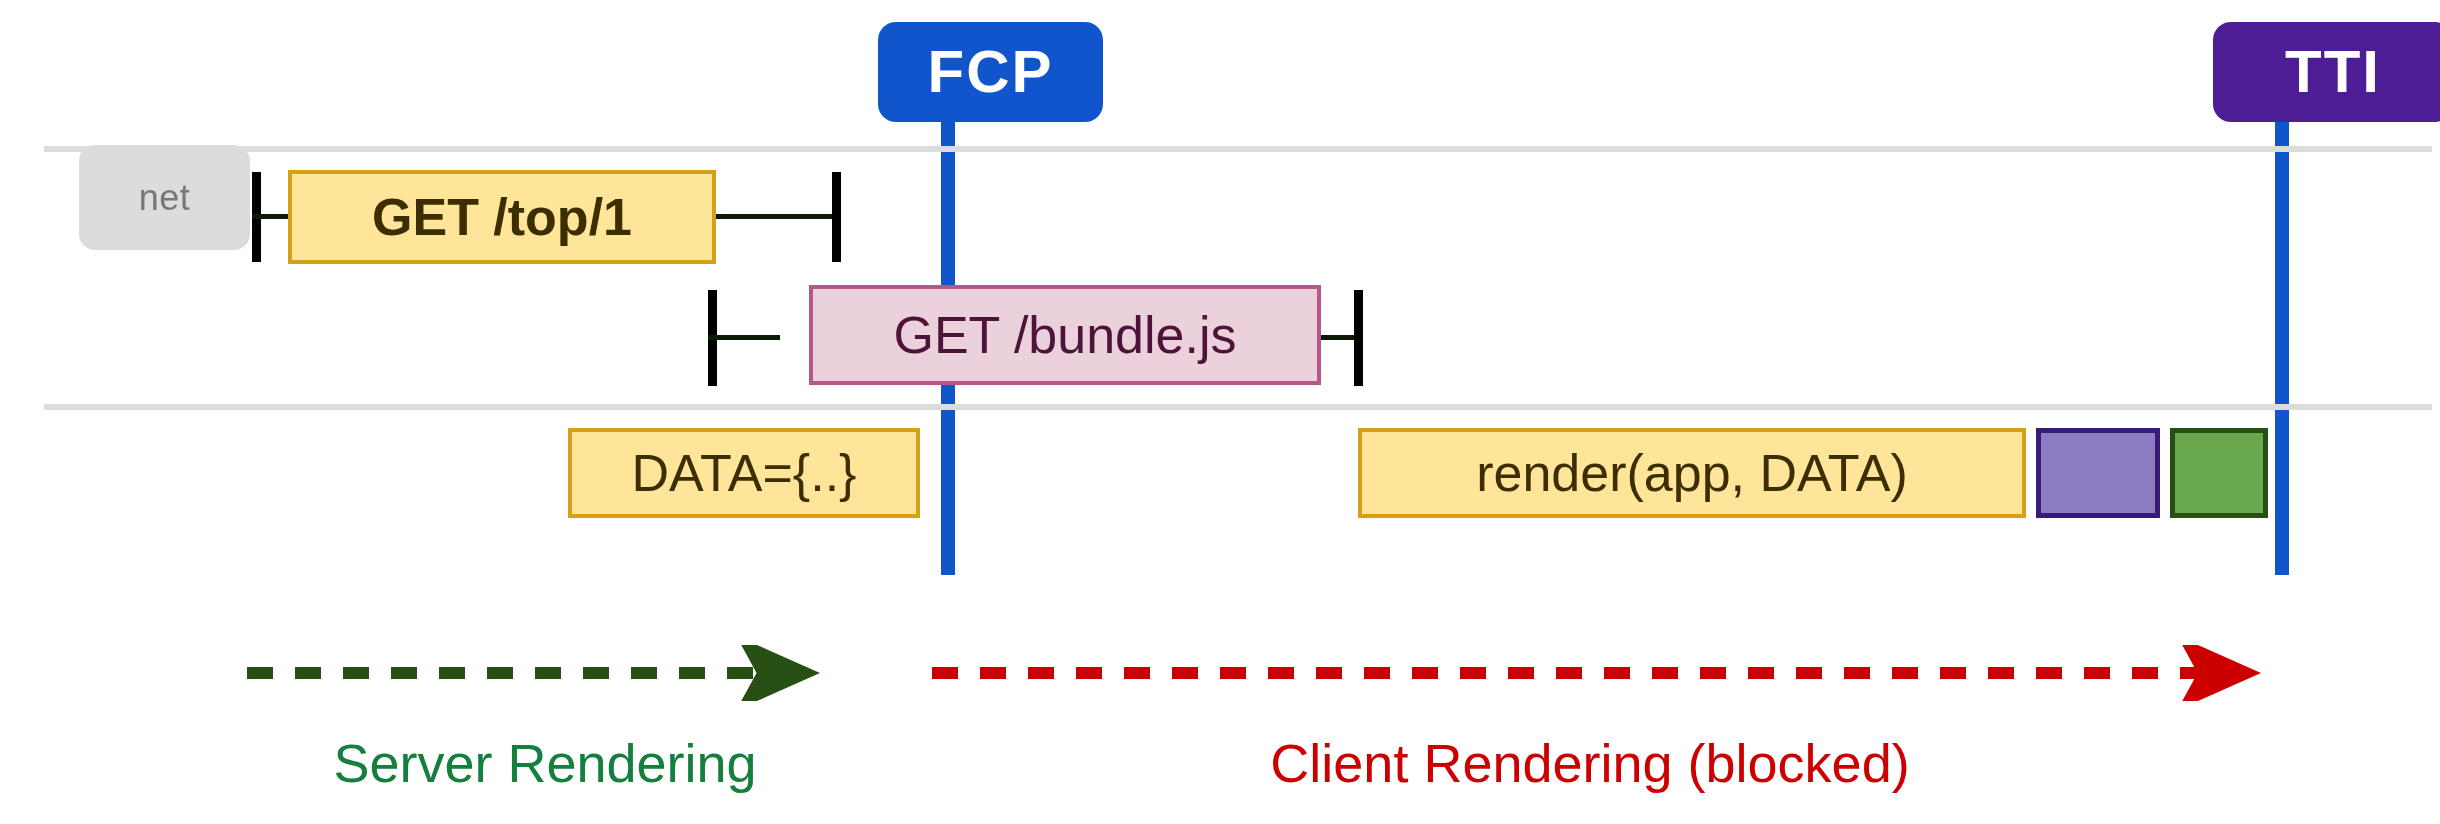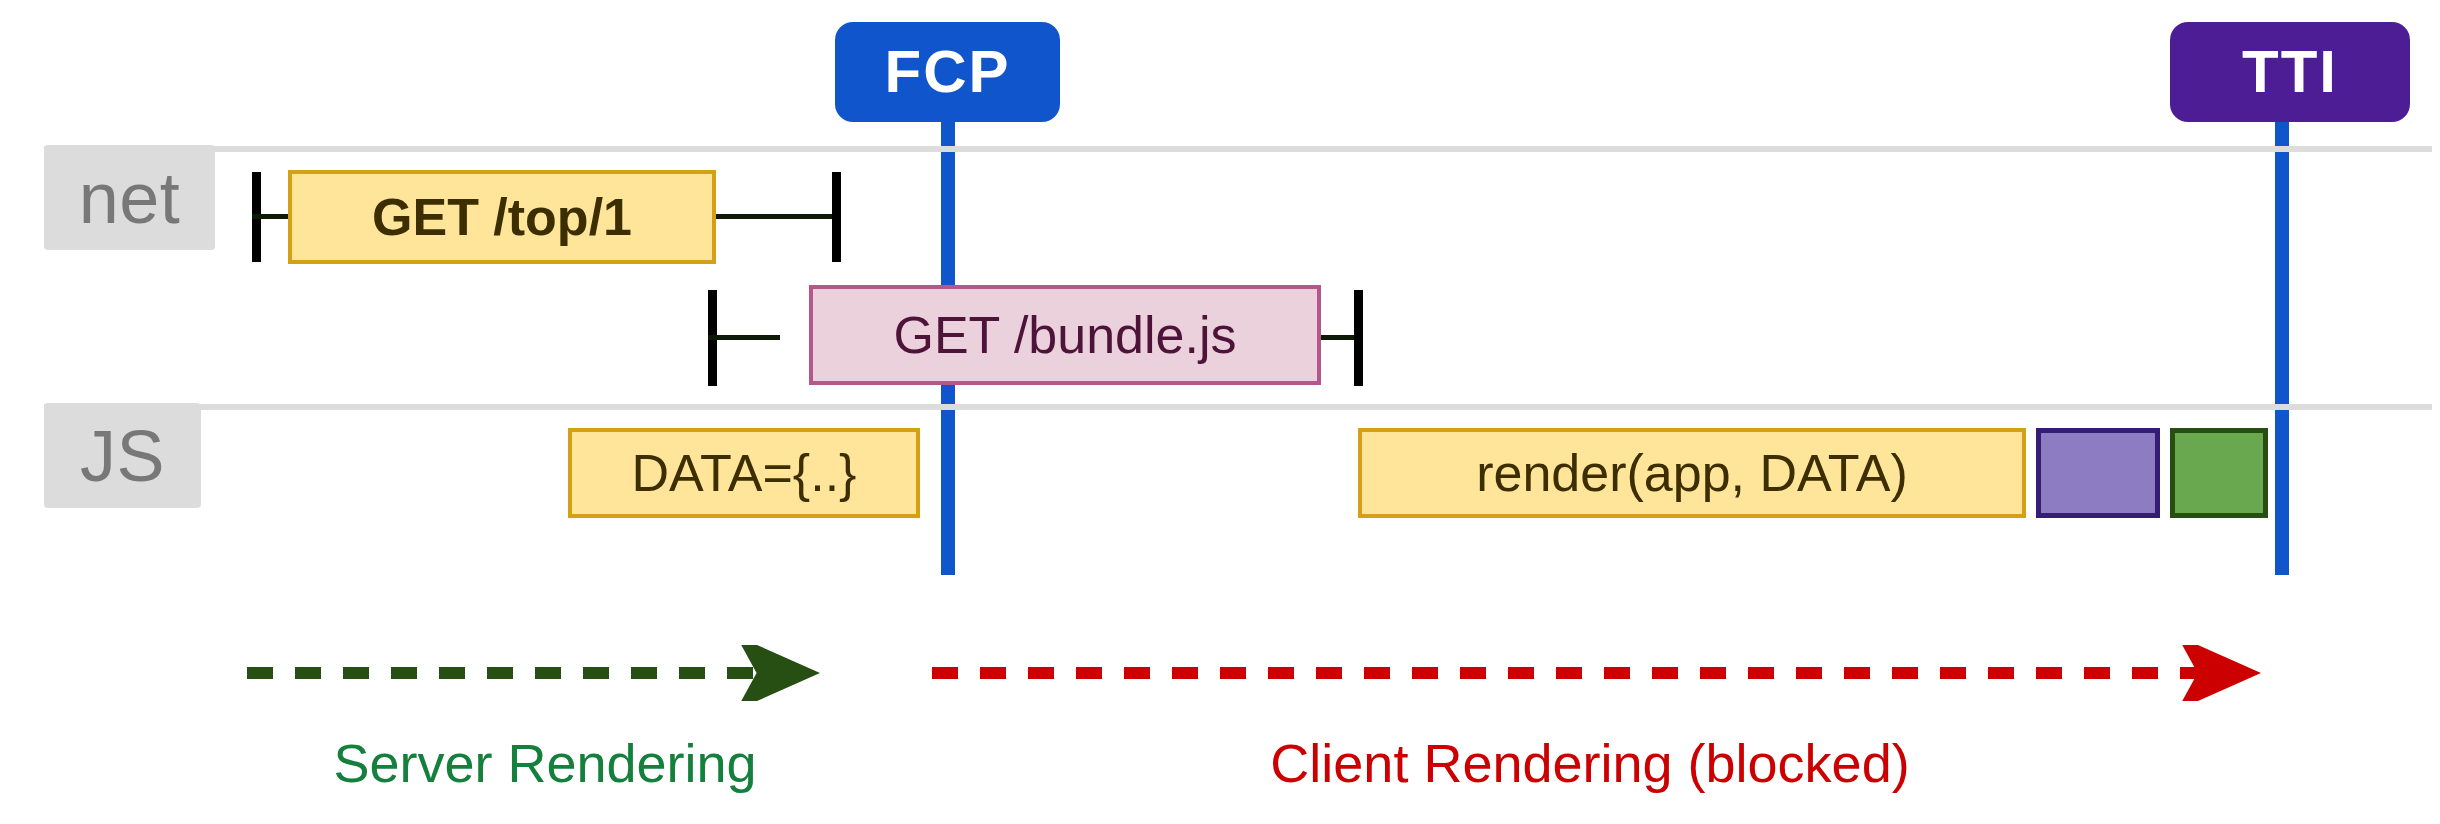--- a/index.html
+++ b/index.html
@@ -24,28 +24,29 @@
     height: 6px;
     background: #dcdcdc;
     left: 44px;
     right: 8px;
   }
 
   
   .lane-chip {
     position: absolute;
     background: #dcdcdc;
-    border-radius: 4px;
+    border-radius: 16px;
     display: flex;
     align-items: center;
     justify-content: center;
     color: #787878;
-    font-size: 72px;
+    font-size: 36px;
     line-height: 1;
     letter-spacing: 0.5px;
+    margin-left: 35px;
   }
 
   
   .bar {
     position: absolute;
     box-sizing: border-box;
     display: flex;
     align-items: center;
     justify-content: center;
     font-size: 52px;
@@ -89,20 +90,21 @@
     position: absolute;
     border-radius: 18px;
     display: flex;
     align-items: center;
     justify-content: center;
     color: #ffffff;
     font-size: 60px;
     font-weight: bold;
     letter-spacing: 2px;
     line-height: 1;
+    margin-left: 43px;
   }
   .milestone-line {
     position: absolute;
     width: 14px;
   }
 
   
   .phase {
     position: absolute;
   }
@@ -142,21 +144,20 @@
 
   <div class="whisker-cap" style="left:708px; top:290px; height:96px;"></div>
   <div class="whisker-line" style="left:708px; top:335px; width:72px;"></div>
   <div class="whisker-line" style="left:1281px; top:335px; width:80px;"></div>
   <div class="whisker-cap" style="left:1354px; top:290px; height:96px;"></div>
 
   <div class="bar bar-pink" style="left:775px; top:285px; width:512px; height:100px;">GET /bundle.js</div>
 
   <div class="lane-rule" style="top:404px;"></div>
 
-  <div class="lane-chip" style="left:44px; top:403px; width:157px; height:105px;">JS</div>
 
   <div class="bar bar-yellow" style="left:1358px; top:428px; width:668px; height:90px;">render(app, DATA)</div>
 
   <div class="bar bar-yellow" style="left:568px; top:428px; width:352px; height:90px;">DATA={..}</div>
 
   <div class="bar bar-purple" style="left:2036px; top:428px; width:124px; height:90px;"></div>
 
   <div class="bar bar-green" style="left:2170px; top:428px; width:98px; height:90px;"></div>
 
   <div class="phase" style="left:0; top:0; width:100%; height:100%; pointer-events:none;">

